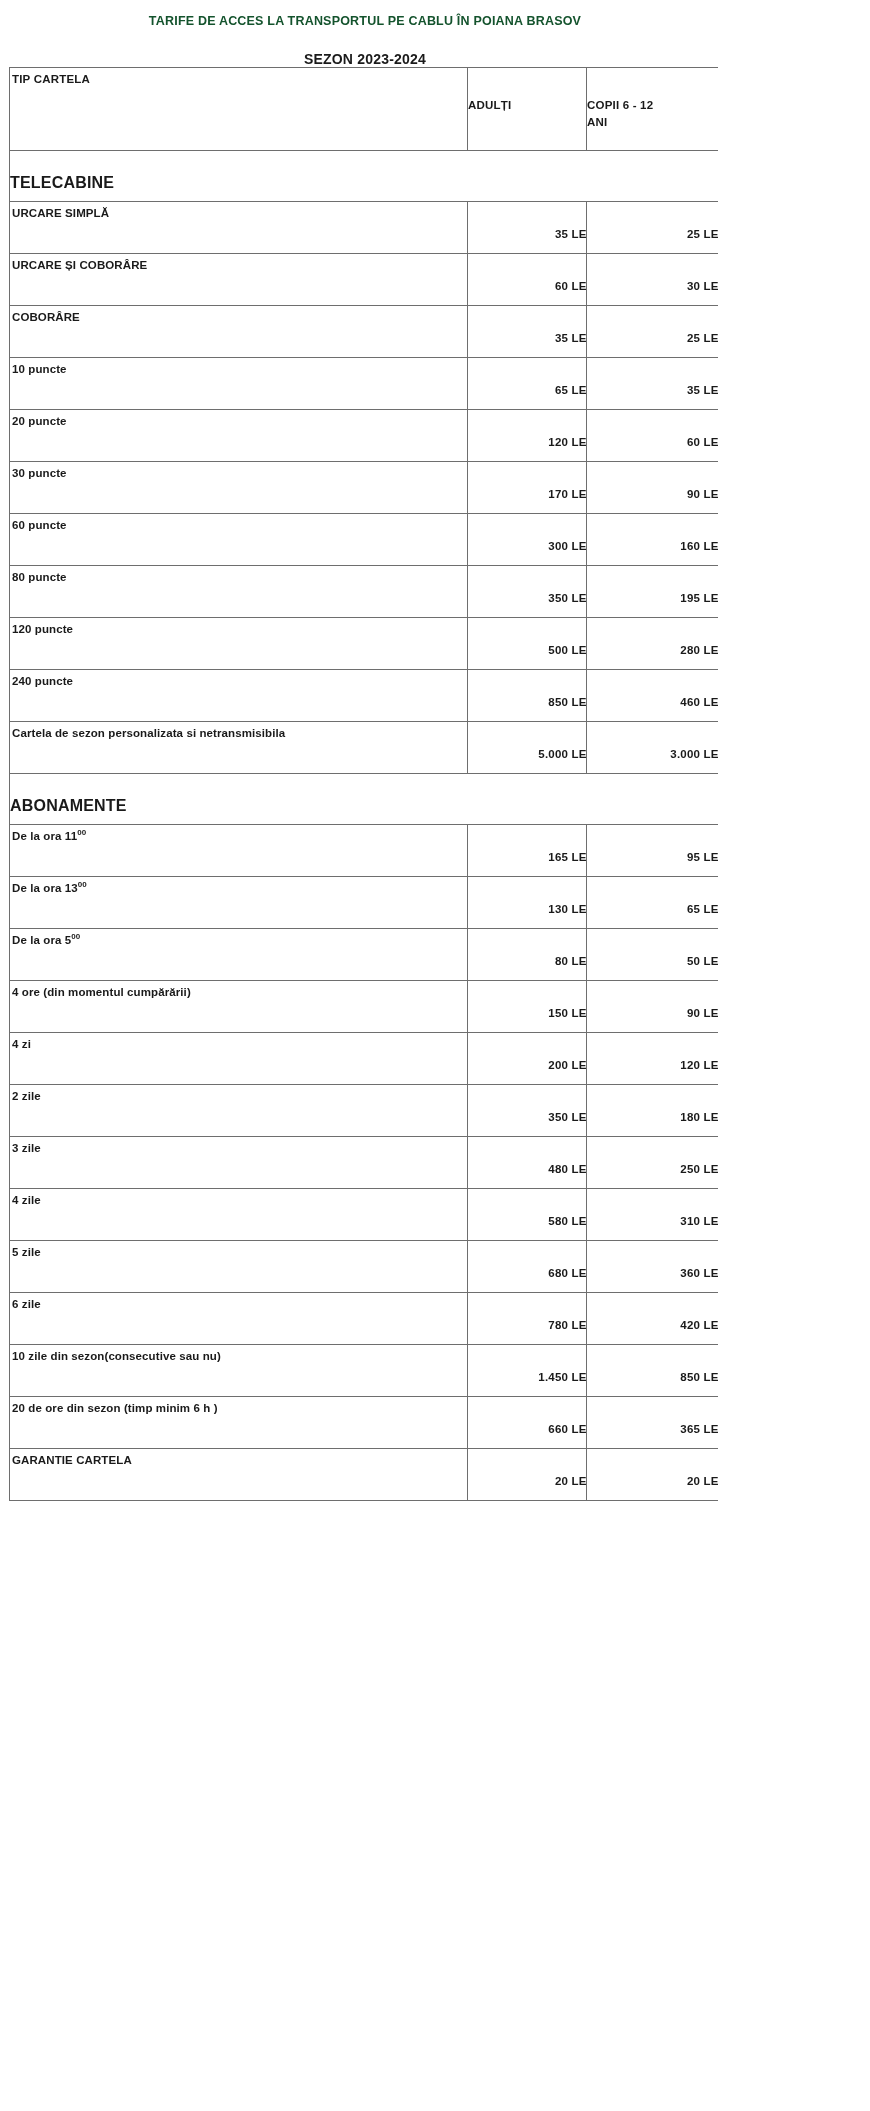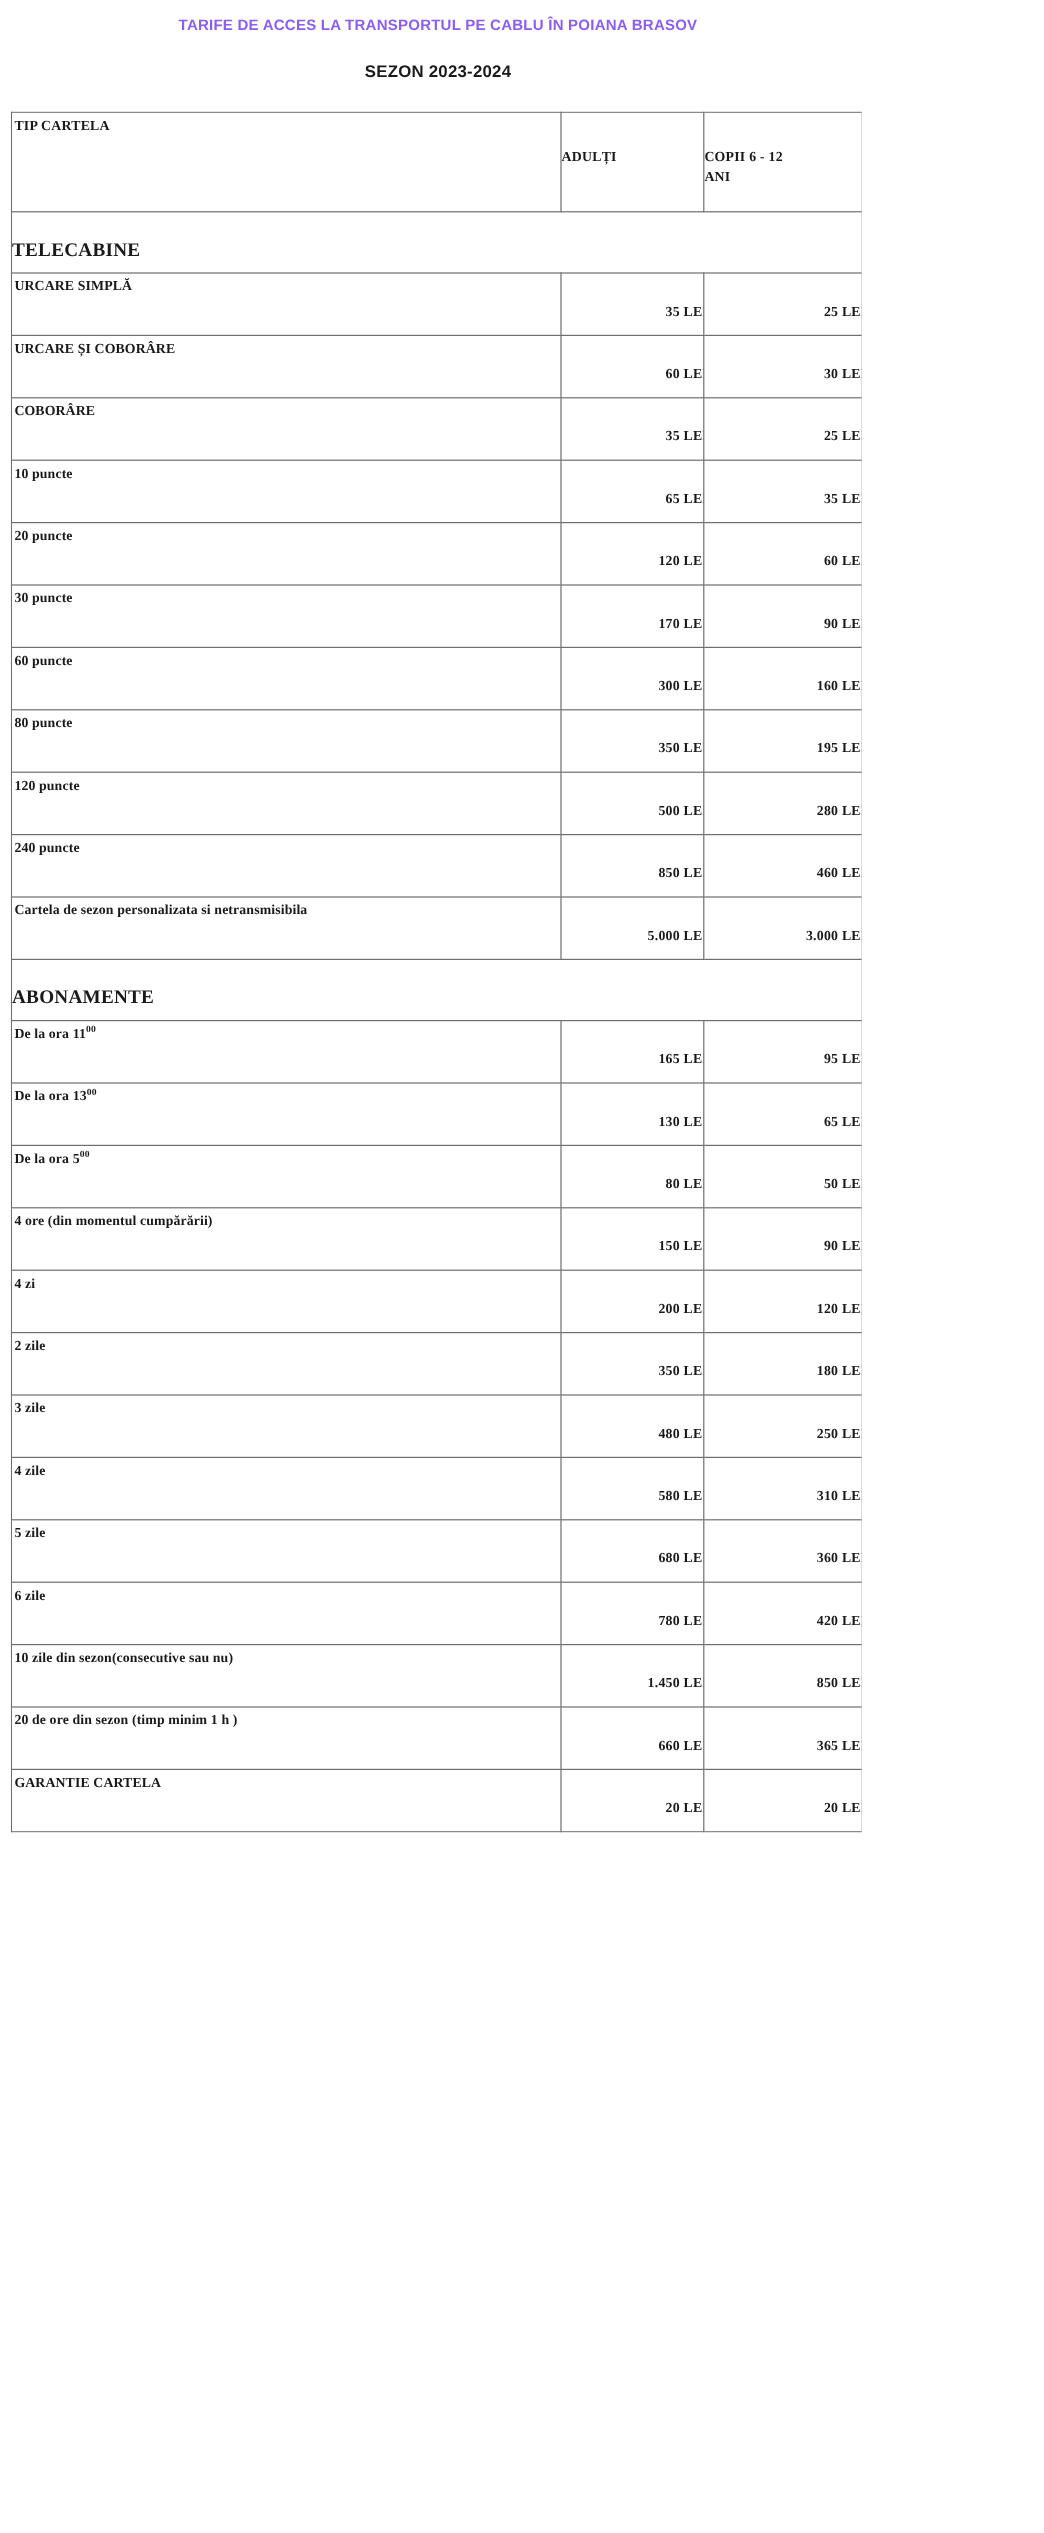--- a/index.html
+++ b/index.html
@@ -28,39 +28,38 @@
     width: 730px;
     margin: 0;
     padding-top: 14px;
     text-align: center;
   }
   .title-main {
     font-size: 12.5px;
     font-weight: bold;
     letter-spacing: 0.2px;
     line-height: 1.2;
-    color: #8b5cf6;
+    color: #14532d;
     white-space: nowrap;
   }
   .title-sub {
     font-size: 14px;
     font-weight: bold;
     letter-spacing: 0.2px;
     margin-top: 22px;
     color: #1a1a1a;
   }
 
   
   .tariff-table-wrap {
     position: absolute;
     left: 9px;
-    top: 93px;
+    top: 67px;
     width: 709px;      
     overflow: hidden;  
-    font-family: Liberation Serif, serif;
   }
   table.tariff {
     border-collapse: collapse;
     table-layout: fixed;
     width: 709px;
     border: 1.5px solid #5a5a5a;
   }
   table.tariff td {
     border: 1px solid #6e6e6e;
     vertical-align: top;
@@ -407,21 +406,21 @@
             </td>
             <td>
               <div class="cell-price">1.450 LEI</div>
             </td>
             <td>
               <div class="cell-price">850 LEI</div>
             </td>
           </tr>
           <tr class="data-row">
             <td>
-              <div class="cell-label">20 de ore din sezon (timp minim 1 h )</div>
+              <div class="cell-label">20 de ore din sezon (timp minim 6 h )</div>
             </td>
             <td>
               <div class="cell-price">660 LEI</div>
             </td>
             <td>
               <div class="cell-price">365 LEI</div>
             </td>
           </tr>
           <tr class="data-row">
             <td>

